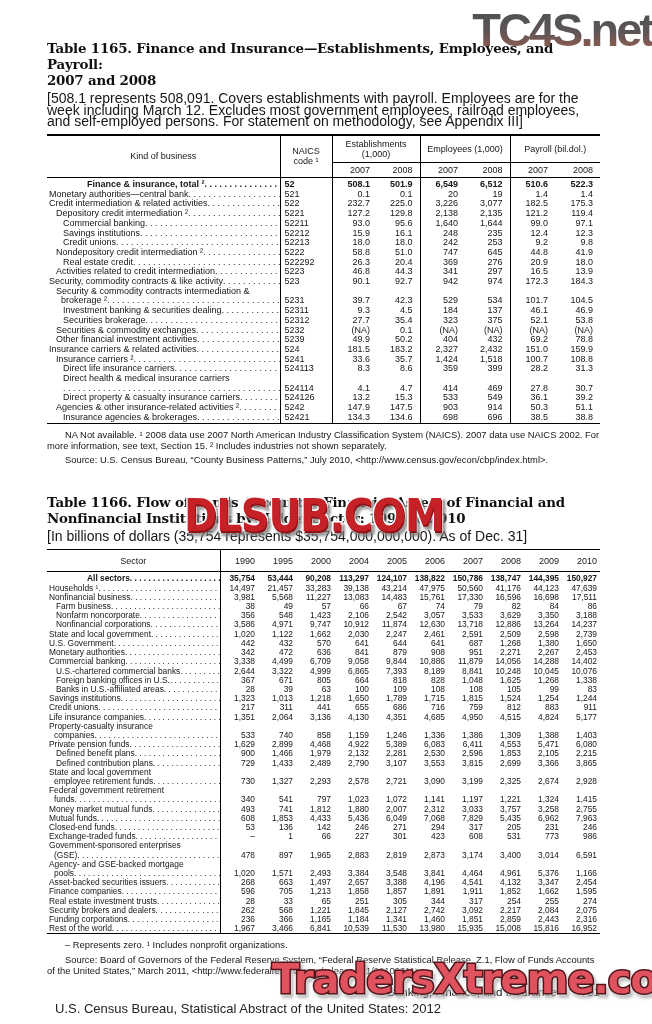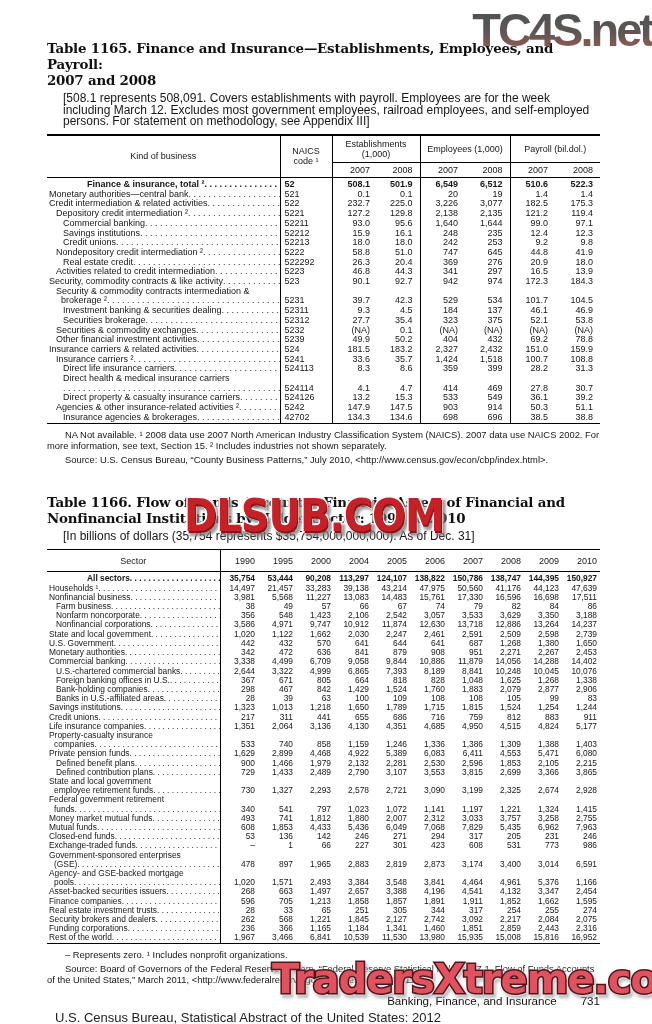--- a/index.html
+++ b/index.html
@@ -3,21 +3,21 @@
 <meta charset="utf-8">
 <style>
   html,body{margin:0;padding:0}
   body{width:652px;height:1024px;position:relative;background:#fff;overflow:hidden;
        font-family:"Liberation Sans",sans-serif;color:#161616;}
   .content{position:absolute;left:47px;top:40px;width:553px}
 
   
   .tbl-title{font-family:"DejaVu Serif",serif;font-weight:bold;font-size:13.4px;
              line-height:16px;letter-spacing:-.2px;margin:0 0 5px 0;color:#101010}
-  .bracket-note{font-size:12px;line-height:11.5px;margin:0 0 6px 16px}
+  .bracket-note{font-size:14px;line-height:11.5px;margin:0 0 6px 0}
 
   
   table{border-collapse:collapse;table-layout:fixed;width:553px}
   th{font-weight:normal;font-size:9px;color:#161616}
   td{font-size:9px;line-height:9.7px;padding:0;color:#161616}
 
   
   #t1165{border-top:2px solid #000;border-bottom:1px solid #000}
   #t1165 thead th{vertical-align:middle}
   #t1165 .kindh{text-align:center;border-bottom:1.3px solid #000}
@@ -455,21 +455,21 @@
             <td class="num gsep">50.3</td>
             <td class="num">51.1</td>
           </tr>
           <tr>
             <td class="lbl">
               <div class="lead" style="padding-left: 16px;">
                 <span class="txt">Insurance agencies &amp; brokerages</span>
                 <span class="dots"></span>
               </div>
             </td>
-            <td class="naicstd">42702</td>
+            <td class="naicstd">52421</td>
             <td class="num">134.3</td>
             <td class="num">134.6</td>
             <td class="num gsep">698</td>
             <td class="num">696</td>
             <td class="num gsep">38.5</td>
             <td class="num">38.8</td>
           </tr>
         </tbody>
     </table>
 
@@ -723,38 +723,20 @@
             <td class="num">818</td>
             <td class="num">828</td>
             <td class="num">1,048</td>
             <td class="num">1,625</td>
             <td class="num">1,268</td>
             <td class="num">1,338</td>
           </tr>
           <tr>
             <td class="lbl">
               <div class="lead" style="padding-left: 9px;">
-                <span class="txt">Bank-holding companies</span>
-                <span class="dots"></span>
-              </div>
-            </td>
-            <td class="num">298</td>
-            <td class="num">467</td>
-            <td class="num">842</td>
-            <td class="num">1,429</td>
-            <td class="num">1,524</td>
-            <td class="num">1,760</td>
-            <td class="num">1,883</td>
-            <td class="num">2,079</td>
-            <td class="num">2,877</td>
-            <td class="num">2,906</td>
-          </tr>
-          <tr>
-            <td class="lbl">
-              <div class="lead" style="padding-left: 9px;">
                 <span class="txt">Banks in U.S.-affiliated areas</span>
                 <span class="dots"></span>
               </div>
             </td>
             <td class="num">28</td>
             <td class="num">39</td>
             <td class="num">63</td>
             <td class="num">100</td>
             <td class="num">109</td>
             <td class="num">108</td>

